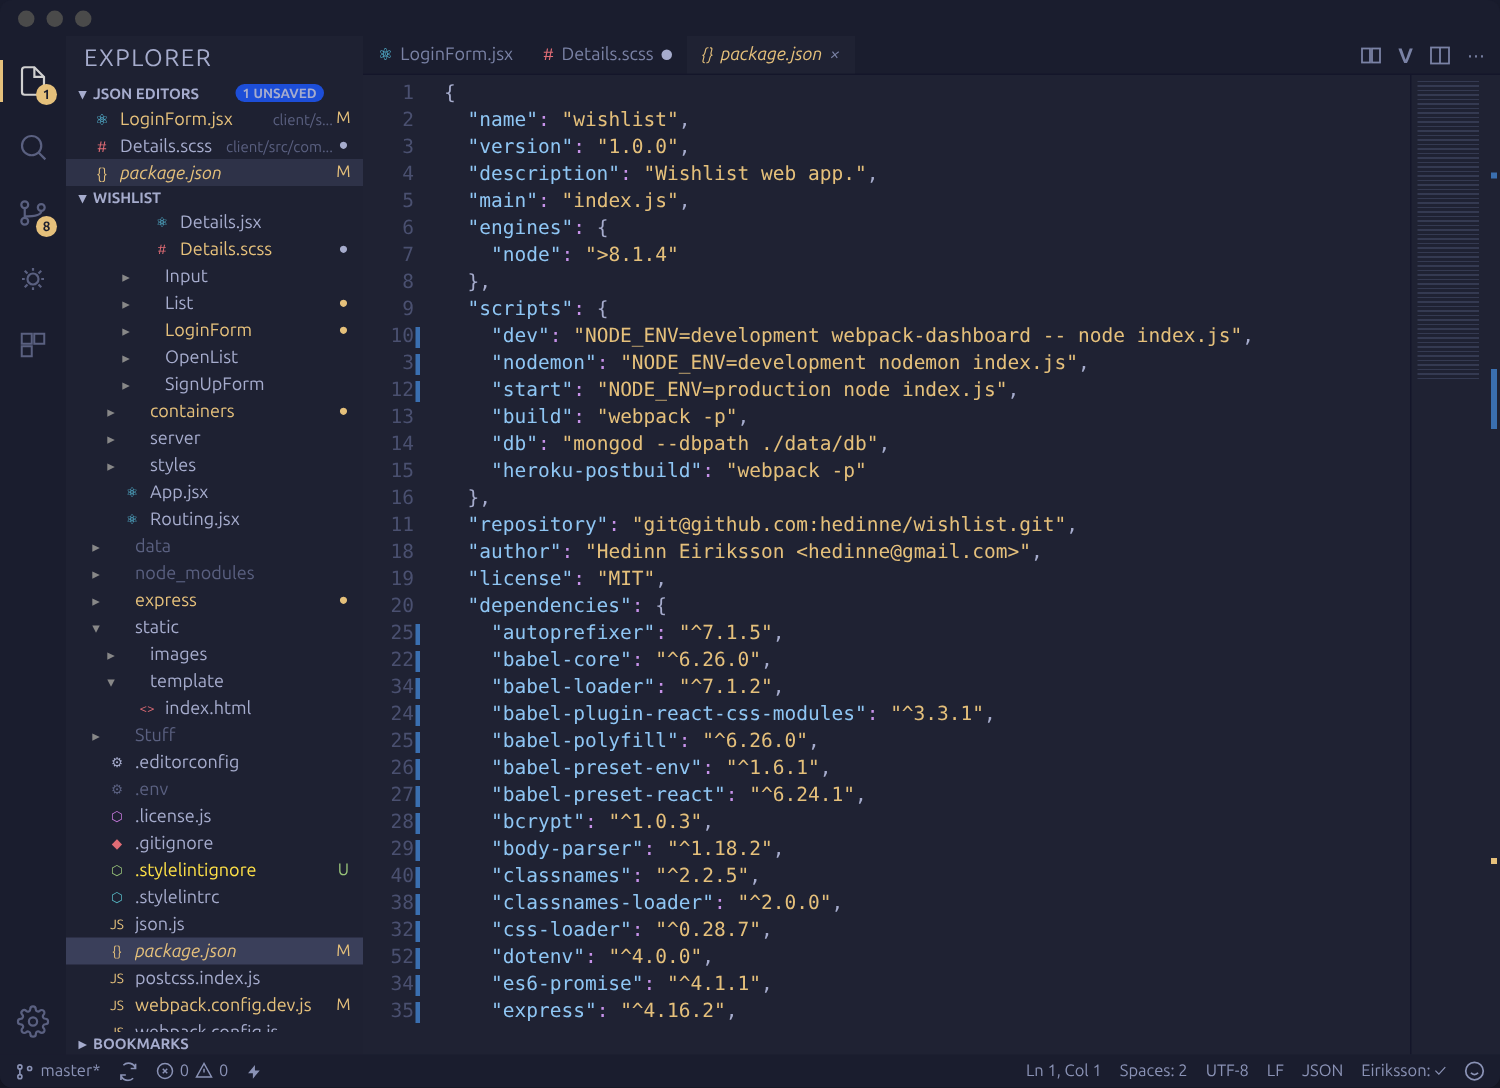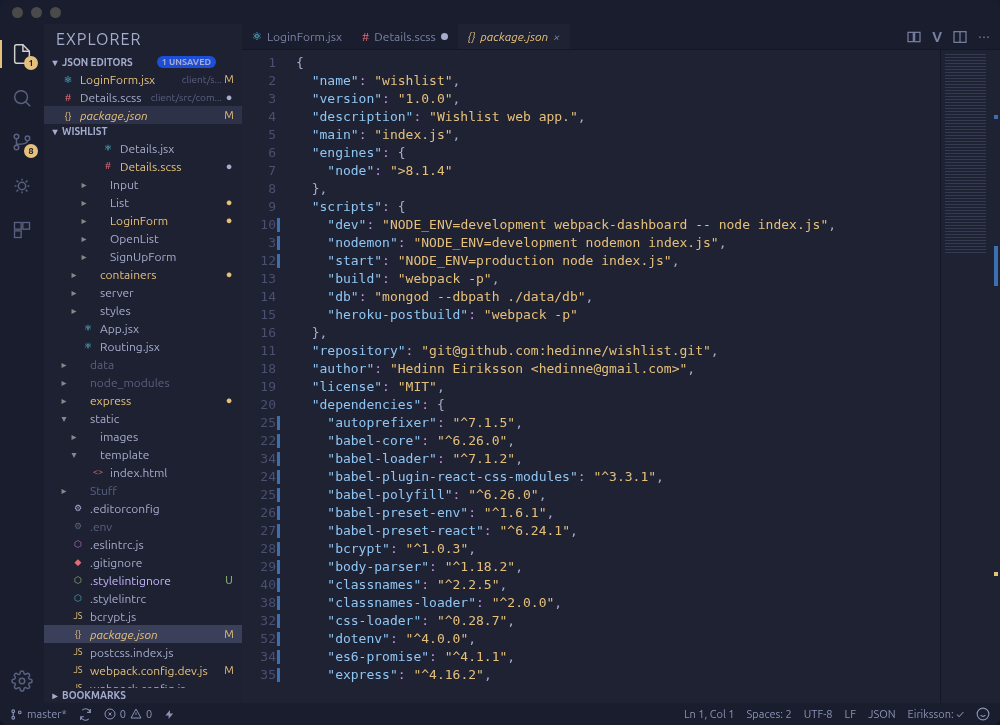--- a/index.html
+++ b/index.html
@@ -114,21 +114,21 @@
 .tree-item.active-file { background: #2e3248; }
 .tree-item .indent { display: inline-block; }
 .tree-item .chev { width: 12px; display: inline-block; text-align: center; font-size: 10px; color: #888; }
 .tree-item .icon { width: 16px; display: inline-flex; align-items: center; justify-content: center; margin-right: 4px; font-size: 11px; }
 .tree-item .label { flex: 1; overflow: hidden; text-overflow: ellipsis; }
 .tree-item .desc { color: #5a6080; font-size: 10px; margin-left: 4px; }
 .tree-item .status { width: 14px; text-align: center; font-size: 11px; }
 .status.M { color: #e5c07b; }
 .status.U { color: #98c379; }
 .color-yellow { color: #e5c07b; }
-.color-green { color: #c4b5fd; }
+.color-green { color: #fde047; }
 .color-dim { color: #5a6080; }
 .color-italic { font-style: italic; }
 .dot { font-size: 16px; line-height: 8px; }
 .editor-area {
   flex: 1;
   display: flex;
   flex-direction: column;
   background: #1f2233;
   position: relative;
   overflow: hidden;
@@ -467,21 +467,21 @@
     <span class="indent" style="width:14px"></span>
     <span class="chev"></span>
     <span class="icon" style="color:#5a6080;font-size:9px">⚙</span>
     <span class="label color-dim ">.env</span>
     <span class="status   "></span>
         </div>
         <div class="tree-item">
     <span class="indent" style="width:14px"></span>
     <span class="chev"></span>
     <span class="icon" style="color:#c678dd;font-size:9px">⬡</span>
-    <span class="label  ">.eslintrc.js</span>
+    <span class="label  ">.license.js</span>
     <span class="status   "></span>
         </div>
         <div class="tree-item">
     <span class="indent" style="width:14px"></span>
     <span class="chev"></span>
     <span class="icon" style="color:#e06c75;font-size:9px">◆</span>
     <span class="label  ">.gitignore</span>
     <span class="status   "></span>
         </div>
         <div class="tree-item">
@@ -495,21 +495,21 @@
     <span class="indent" style="width:14px"></span>
     <span class="chev"></span>
     <span class="icon" style="color:#56b6c2;font-size:9px">⬡</span>
     <span class="label  ">.stylelintrc</span>
     <span class="status   "></span>
         </div>
         <div class="tree-item">
     <span class="indent" style="width:14px"></span>
     <span class="chev"></span>
     <span class="icon" style="color:#e5c07b;font-size:9px">JS</span>
-    <span class="label  ">bcrypt.js</span>
+    <span class="label  ">json.js</span>
     <span class="status   "></span>
         </div>
         <div class="tree-item selected">
     <span class="indent" style="width:14px"></span>
     <span class="chev"></span>
     <span class="icon" style="color:#e5c07b;font-size:9px">{}</span>
     <span class="label color-yellow color-italic">package.json</span>
     <span class="status M  ">M</span>
         </div>
         <div class="tree-item">

